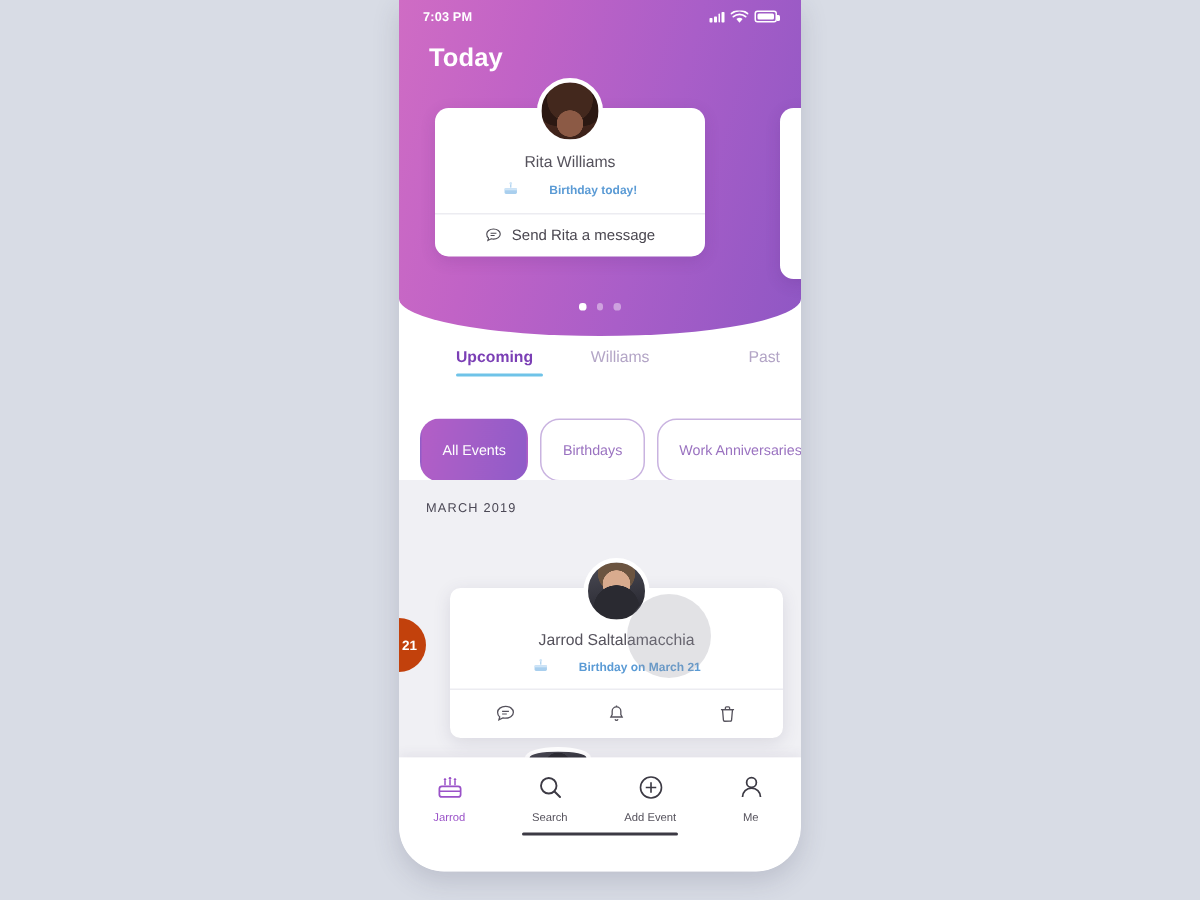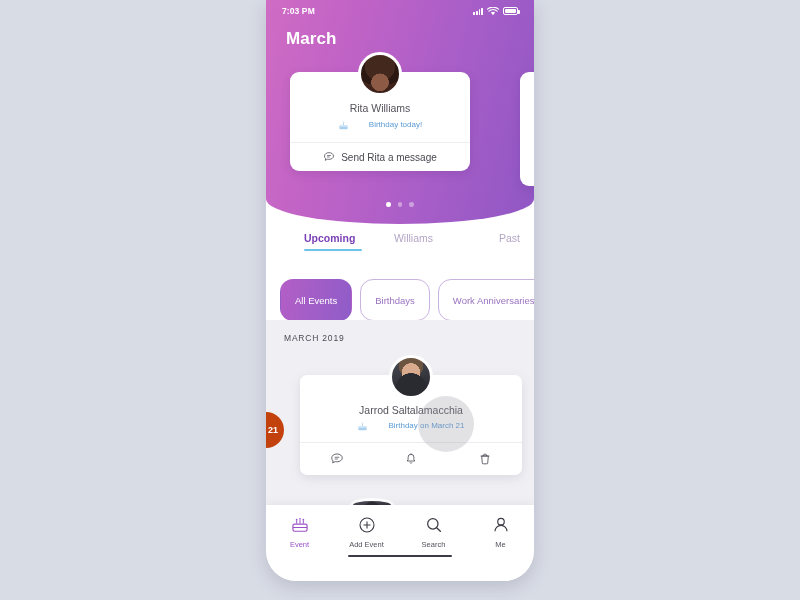--- a/index.html
+++ b/index.html
@@ -137,25 +137,25 @@
     padding: 30px 10px 11px;
     text-align: center;
   }
   #hero-name {
     font-size: 10.5px;
     color: #55525c;
     margin-bottom: 6px;
   }
   .bday-line {
     display: flex;
-    align-items: flex-start;
+    align-items: flex-end;
     justify-content: center;
     gap: 20px;
     font-size: 8px;
-    font-weight: normal;
+    font-weight: bold;
     color: #5b9bd5;
   }
   .cake-icon { display: block; }
   #hero-card-divider {
     height: 1px;
     background: #ececf1;
     margin: 0;
   }
   #hero-card-action {
     display: flex;
@@ -270,21 +270,21 @@
     color: #ffffff;
     font-size: 9px;
     font-weight: bold;
     padding-left: 14px;
     box-sizing: border-box;
   }
 
   
   #event-card {
     position: absolute;
-    left: 34px; top: 375px;
+    left: 34px; top: 392px;
     width: 222px;
     background: #ffffff;
     border-radius: 7px;
     box-shadow: 0 3px 11px rgba(70,60,100,0.13);
   }
   #event-avatar {
     position: absolute;
     left: 50%; top: -20px;
     transform: translateX(-50%);
     width: 44px; height: 44px;
@@ -401,21 +401,21 @@
         <path d="M6 8.2 L3.9 5.6 A3.4 3.4 0 0 1 8.1 5.6 Z" fill="#fff"></path>
         <path d="M1.9 4.1 A6.2 6.2 0 0 1 10.1 4.1" stroke="#fff" stroke-width="1.2" fill="none" stroke-linecap="round"></path>
         <path d="M0.5 2.1 A8.6 8.6 0 0 1 11.5 2.1" stroke="#fff" stroke-width="1.2" fill="none" stroke-linecap="round"></path>
       </svg>
       <span class="batt">
           <span class="batt-tip"></span>
         </span>
     </div>
   </div>
 
-  <div id="page-title">March</div>
+  <div id="page-title">Today</div>
 
   <div id="hero-card-peek"></div>
 
   <div id="hero-card">
     <div id="hero-avatar"></div>
     <div id="hero-card-body">
       <div id="hero-name">Rita Williams</div>
       <div class="bday-line">
         <svg class="cake-icon" width="11" height="11" viewBox="0 0 16 16">
           <rect x="2" y="8" width="12" height="5.5" rx="1.4" fill="#a9cfee"></rect>
@@ -509,39 +509,39 @@
         <svg width="20" height="20" viewBox="0 0 24 24">
           <rect x="3.5" y="11" width="17" height="8.5" rx="2" fill="none" stroke="#9a52c8" stroke-width="1.4"></rect>
           <line x1="3.5" y1="15" x2="20.5" y2="15" stroke="#9a52c8" stroke-width="1.2"></line>
           <line x1="8" y1="6.5" x2="8" y2="10.2" stroke="#9a52c8" stroke-width="1.2"></line>
           <line x1="12" y1="5.6" x2="12" y2="10.2" stroke="#9a52c8" stroke-width="1.2"></line>
           <line x1="16" y1="6.5" x2="16" y2="10.2" stroke="#9a52c8" stroke-width="1.2"></line>
           <circle cx="8" cy="5.6" r="1" fill="#9a52c8"></circle>
           <circle cx="12" cy="4.6" r="1" fill="#9a52c8"></circle>
           <circle cx="16" cy="5.6" r="1" fill="#9a52c8"></circle>
         </svg>
-        <span class="nav-label">Event</span>
+        <span class="nav-label">Jarrod</span>
+      </div>
+      <div class="nav-item">
+        <svg width="20" height="20" viewBox="0 0 24 24">
+          <circle cx="10.6" cy="10.6" r="6.2" fill="none" stroke="#3c3a44" stroke-width="1.5"></circle>
+          <line x1="15.2" y1="15.2" x2="19.6" y2="19.6" stroke="#3c3a44" stroke-width="1.6" stroke-linecap="round"></line>
+        </svg>
+        <span class="nav-label">Search</span>
       </div>
       <div class="nav-item">
         <svg width="20" height="20" viewBox="0 0 24 24">
           <circle cx="12" cy="12" r="8.4" fill="none" stroke="#3c3a44" stroke-width="1.3"></circle>
           <line x1="12" y1="7.8" x2="12" y2="16.2" stroke="#3c3a44" stroke-width="1.3"></line>
           <line x1="7.8" y1="12" x2="16.2" y2="12" stroke="#3c3a44" stroke-width="1.3"></line>
         </svg>
         <span class="nav-label">Add Event</span>
       </div>
       <div class="nav-item">
         <svg width="20" height="20" viewBox="0 0 24 24">
-          <circle cx="10.6" cy="10.6" r="6.2" fill="none" stroke="#3c3a44" stroke-width="1.5"></circle>
-          <line x1="15.2" y1="15.2" x2="19.6" y2="19.6" stroke="#3c3a44" stroke-width="1.6" stroke-linecap="round"></line>
-        </svg>
-        <span class="nav-label">Search</span>
-      </div>
-      <div class="nav-item">
-        <svg width="20" height="20" viewBox="0 0 24 24">
           <circle cx="12" cy="8" r="3.9" fill="none" stroke="#3c3a44" stroke-width="1.4"></circle>
           <path d="M4.8 19.6a7.2 7.2 0 0 1 14.4 0" fill="none" stroke="#3c3a44" stroke-width="1.4"></path>
         </svg>
         <span class="nav-label">Me</span>
       </div>
     </div>
     <div id="home-indicator"></div>
   </div>
 
 </div>

